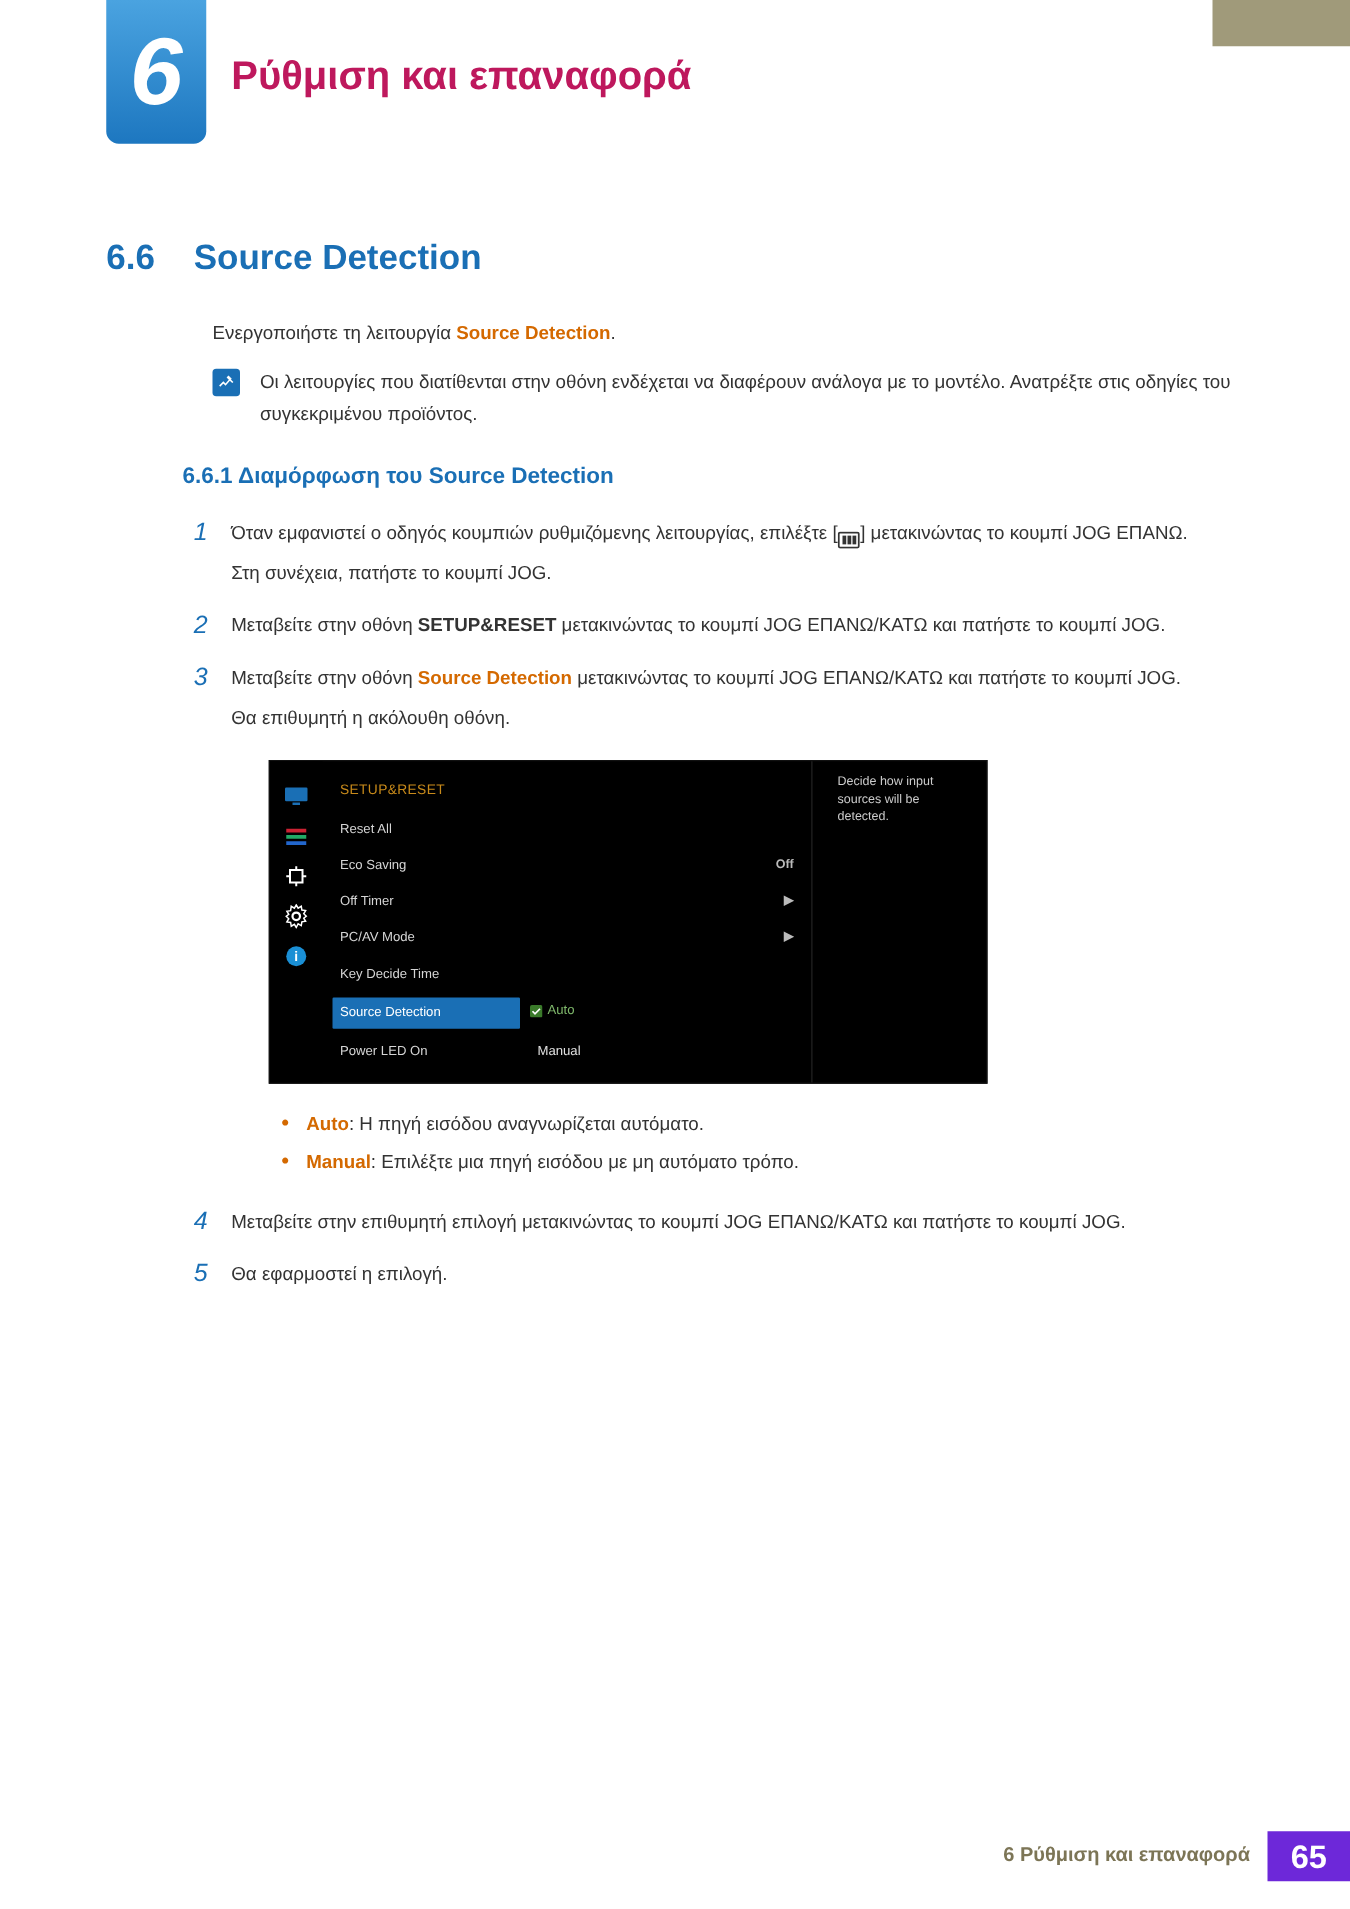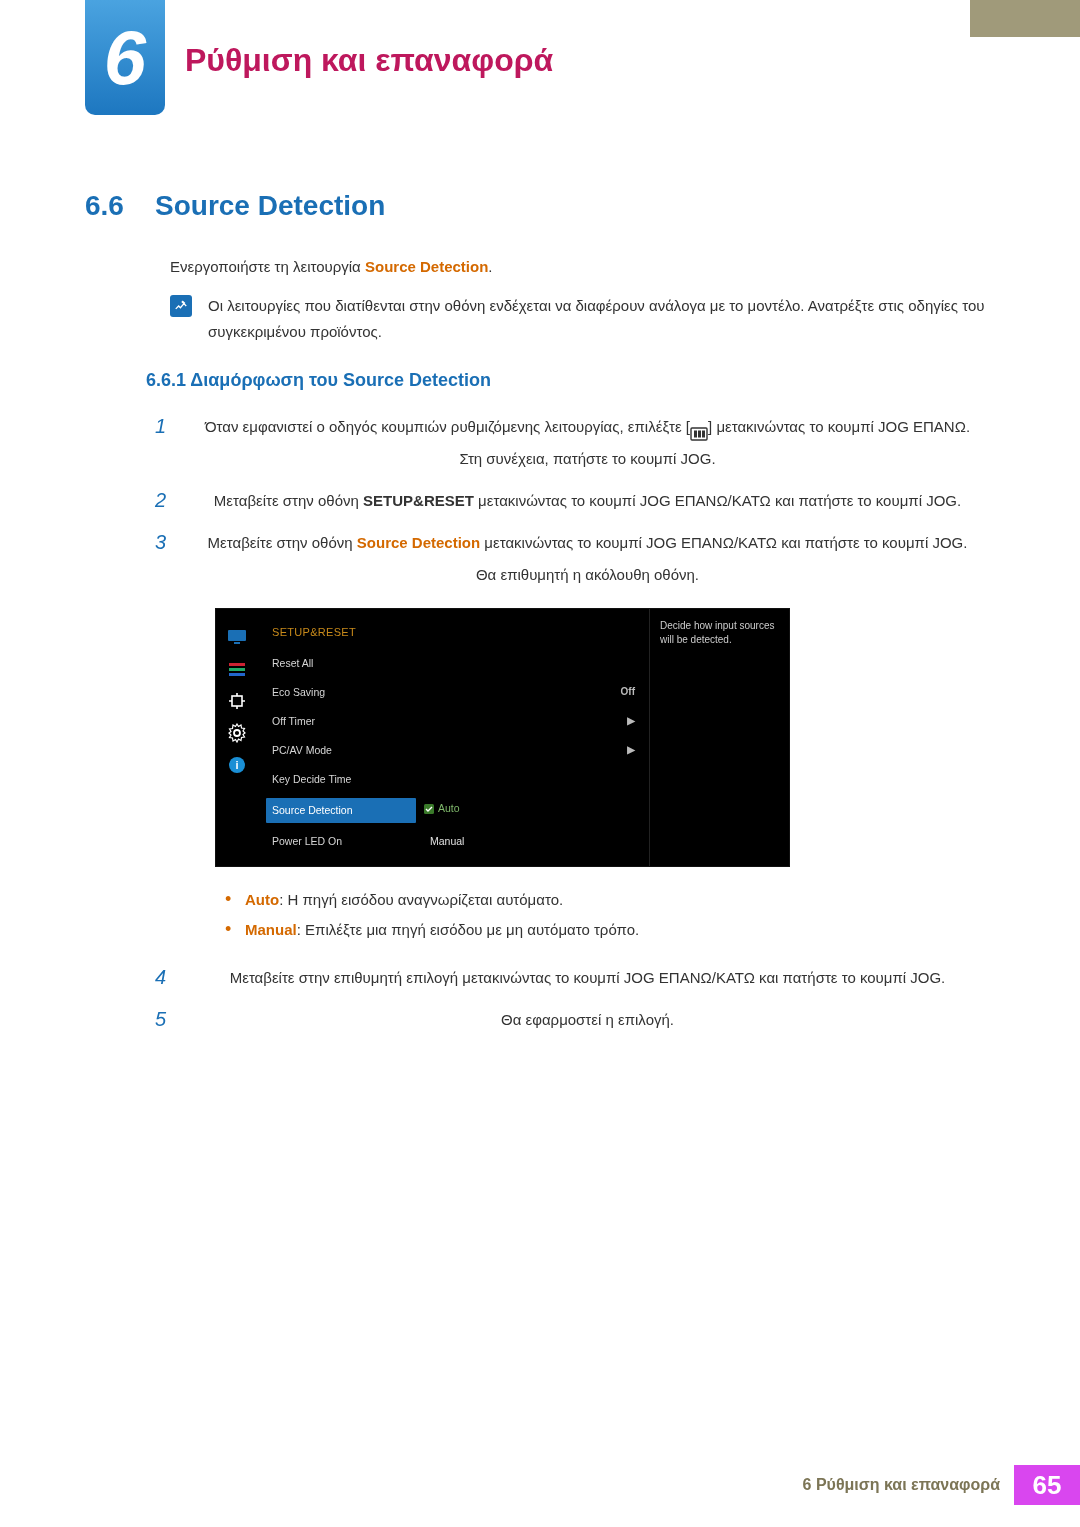--- a/index.html
+++ b/index.html
@@ -96,21 +96,21 @@
     width: 30px;
     flex-shrink: 0;
     line-height: 1.4;
   }
   .steptext {
     font-size: 15px;
     line-height: 2.0;
     color: #333;
     flex: 1;
   }
-  .steptext p { margin-bottom: 2px; text-align: center; }
+  .steptext p { margin-bottom: 2px; }
   .steptext .b { font-weight: bold; }
   .steptext .hl { color: #d46900; font-weight: bold; }
   .menu-icon {
     display: inline-block;
     width: 18px; height: 14px;
     vertical-align: middle;
   }
   .osd-wrap {
     margin: 18px 0 18px 30px;
   }
@@ -162,21 +162,21 @@
   }
   .osd-row.sel .col2 .chip {
     display:inline-flex; align-items:center; gap:4px;
     color:#7fb86b;
   }
   .osd-row.sel .col2 .chip svg { width:10px; height:10px; }
   .osd-row.manual .col2 { color:#e0e0e0; }
   .osd-desc {
     width: 140px;
     border-left: 1px solid #222;
-    padding: 10px 10px;
+    padding: 10px 20px;
     font-size: 10px;
     color: #ccc;
     line-height: 1.4;
   }
   .bullets {
     margin: 8px 0 8px 40px;
   }
   .bullets .bl {
     display: flex;
     align-items: baseline;
@@ -196,21 +196,21 @@
     display: flex;
     align-items: center;
   }
   .footer-text {
     color: #7c7556;
     font-size: 16px;
     font-weight: bold;
     margin-right: 14px;
   }
   .footer-page {
-    background: #d946ef;
+    background: #6d28d9;
     color: #fff;
     font-size: 26px;
     font-weight: bold;
     width: 66px; height: 40px;
     display: flex; align-items: center; justify-content: center;
   }
   .tri { font-size: 9px; }
 </style>
 </head>
 <body>

